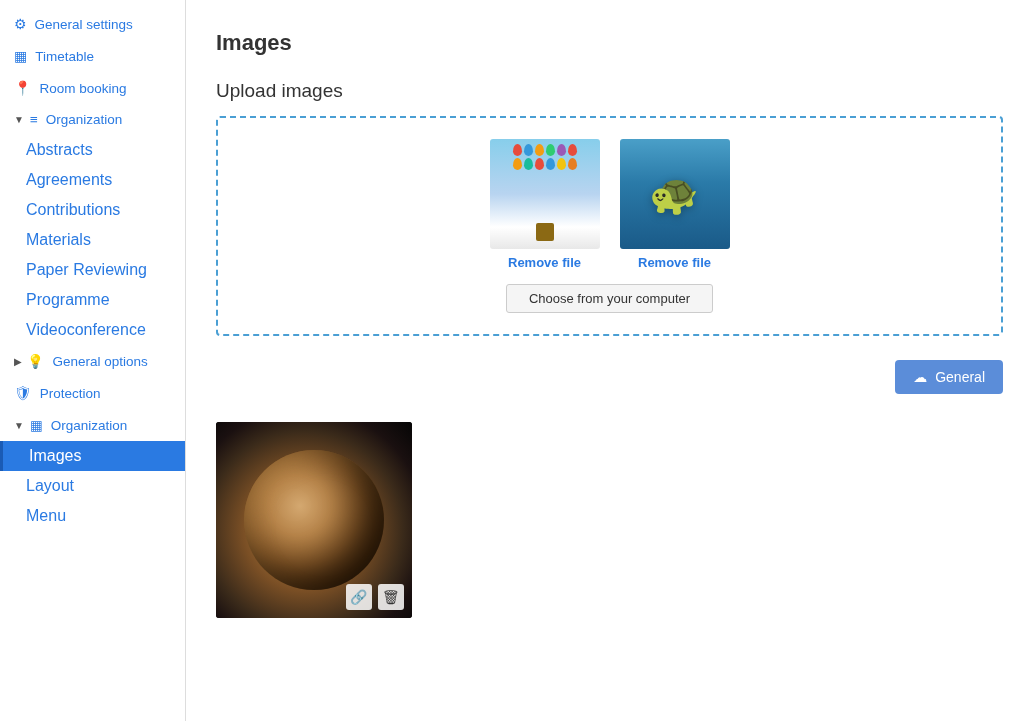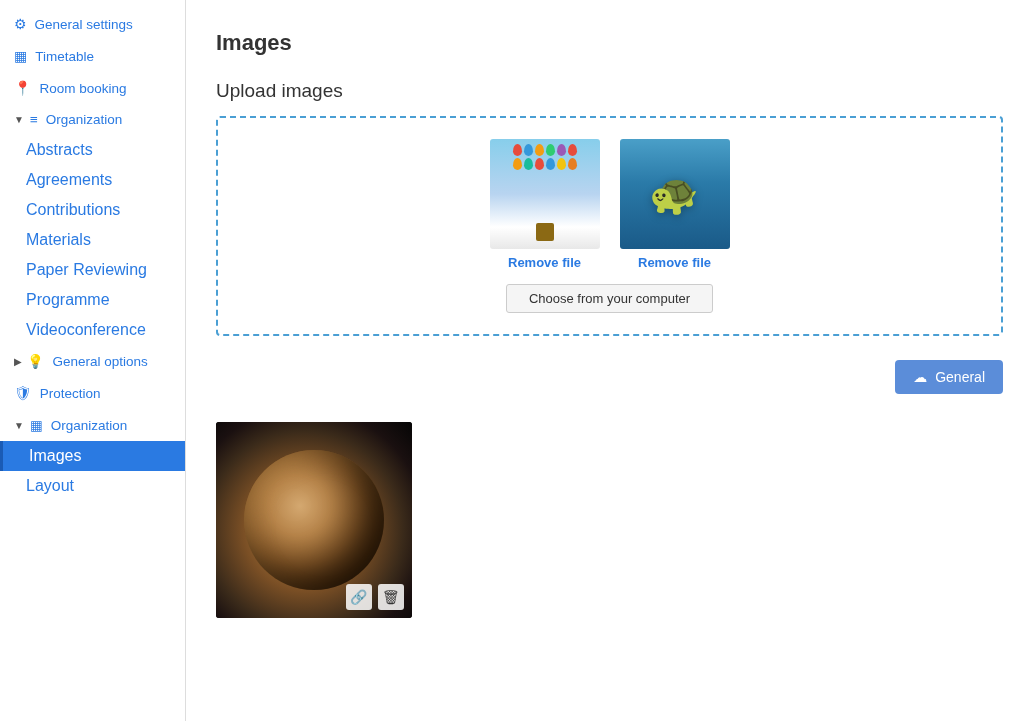--- a/index.html
+++ b/index.html
@@ -285,20 +285,23 @@
   <div class="sidebar-section-header">
     <span class="chevron">▼</span>
     <span class="icon">▦</span>
     <span>Organization</span>
   </div>
   <div class="sidebar-sub-item active">
     <span>Images</span>
   </div>
   <div class="sidebar-sub-item">
     <span>Layout</span>
+  </div>
+  <div class="sidebar-sub-item">
+    <span>Menu</span>
   </div>
 </nav>
 
 <main id="main">
   <h1 class="page-title">Images</h1>
 
   <h2 class="section-title">Upload images</h2>
 
   <div class="upload-area">
     <div class="upload-images-row">

